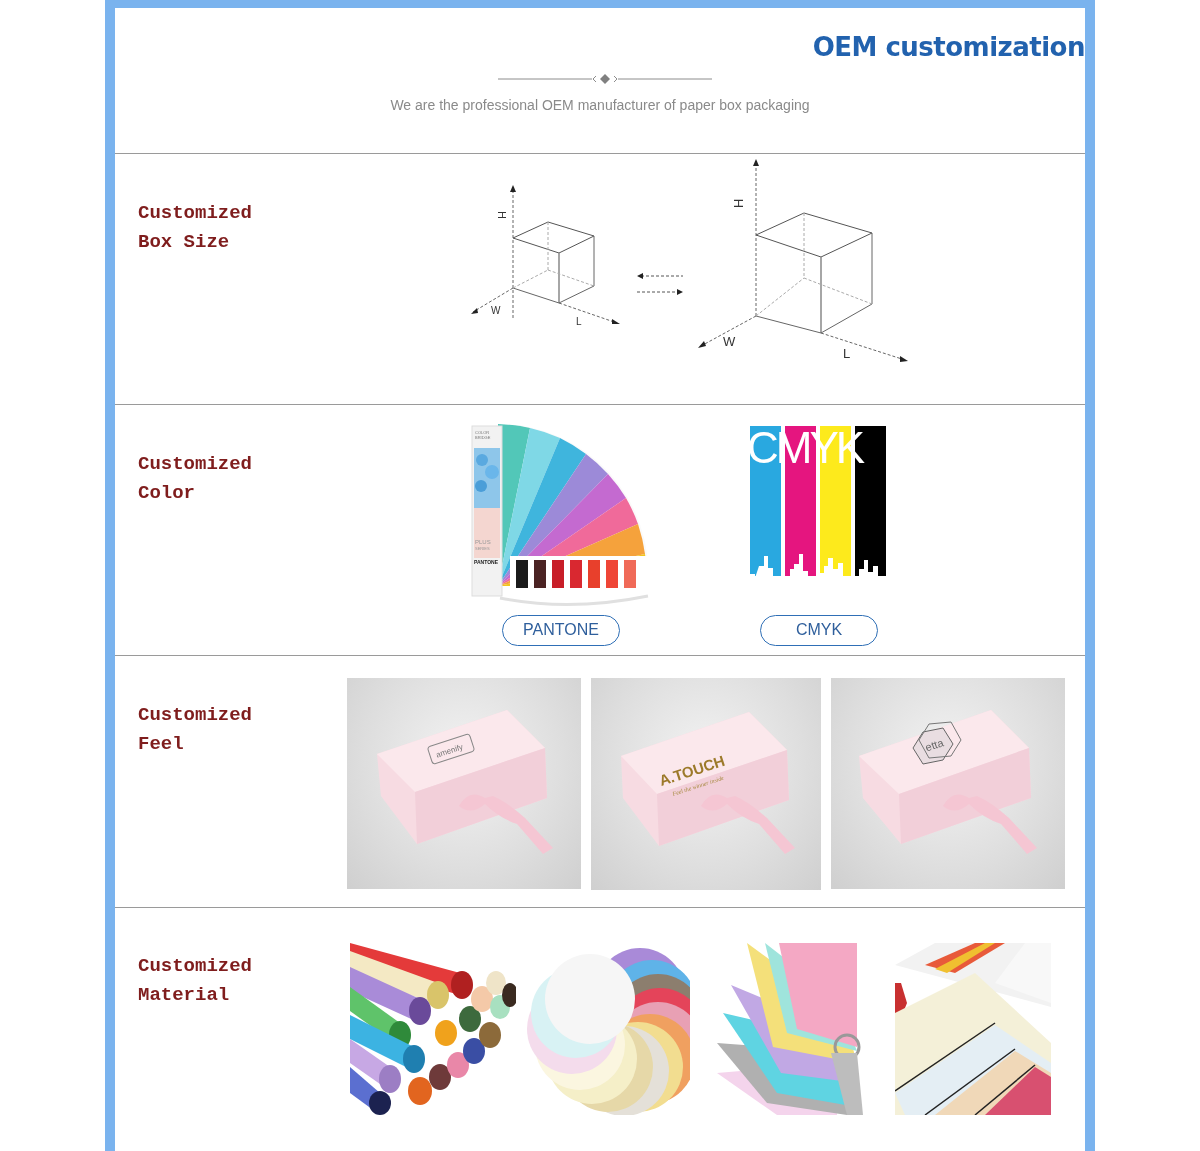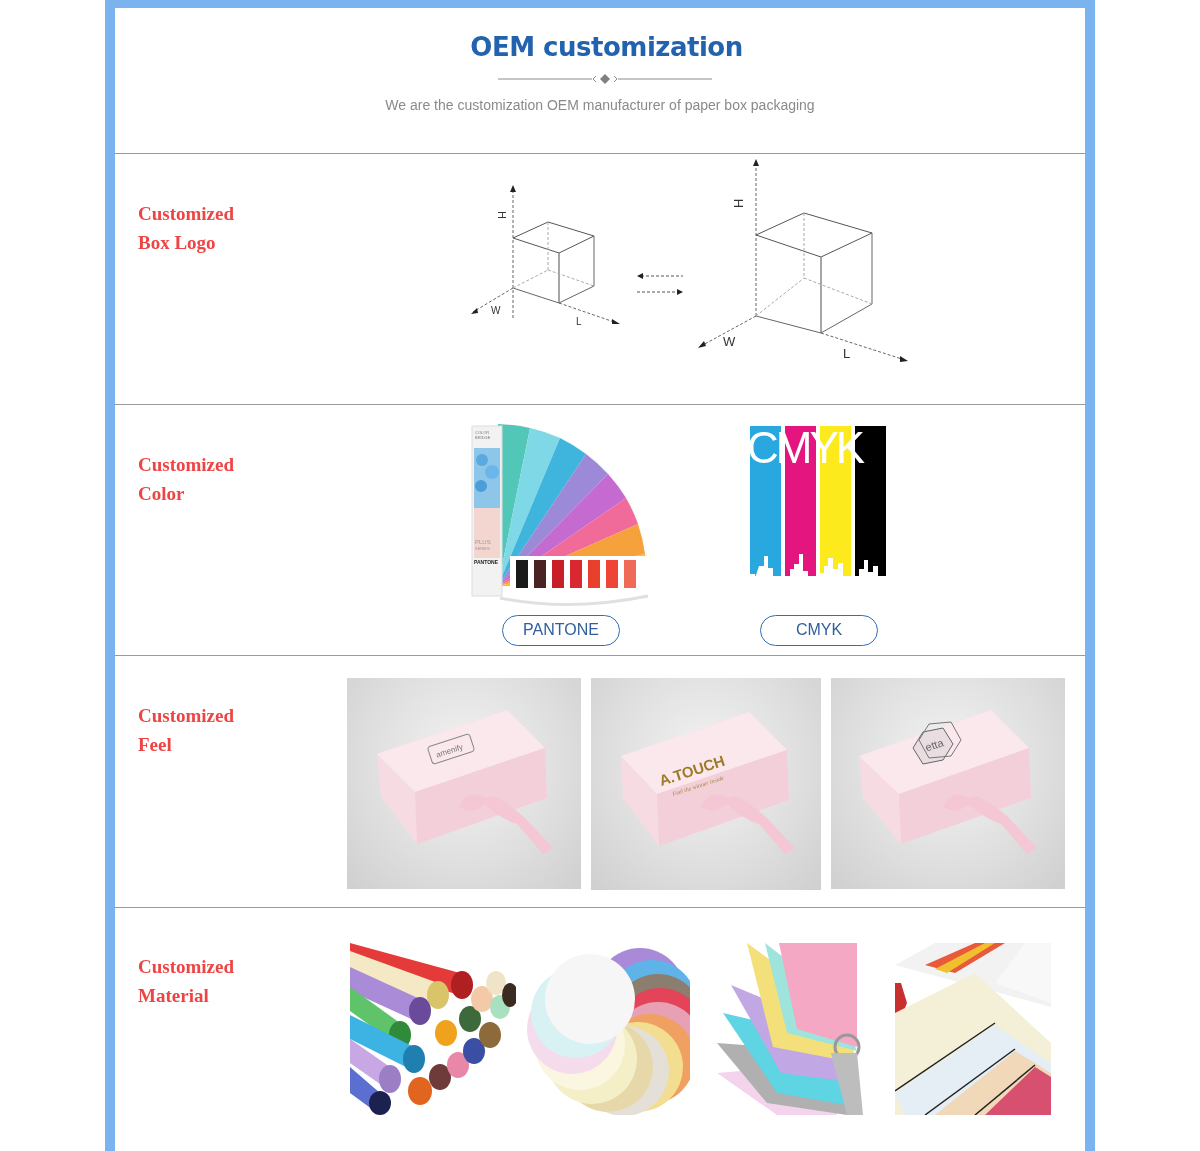--- a/index.html
+++ b/index.html
@@ -11,34 +11,34 @@
     background: #7ab3ee;
   }
   .panel {
     position: absolute; left: 115px; top: 8px; width: 970px; height: 1143px;
     background: #ffffff;
   }
 
   
   .hdr-title {
     position: absolute; left: 0; width: 100%; top: 24px;
-    text-align: center; color: #2262ae; font-weight: bold;
+    text-align: right; color: #2262ae; font-weight: bold;
     font-family: "DejaVu Sans", sans-serif; font-size: 26px; letter-spacing: -0.5px; padding-left: 13px;
   }
   .hdr-sep { position: absolute; left: 383px; top: 66px; width: 214px; height: 10px; }
   .hdr-sub {
     position: absolute; left: 0; width: 100%; top: 89px;
     text-align: center; color: #8a8a8a; font-size: 14px;
   }
 
   .divider { position: absolute; left: 0; width: 970px; height: 1px; background: #9a9a9a; }
 
   .sec-label {
-    position: absolute; left: 23px; color: #ef4444; font-weight: bold;
-    font-family: Liberation Serif, serif; font-size: 19px; line-height: 29px;
+    position: absolute; left: 23px; color: #7f1d1d; font-weight: bold;
+    font-family: Liberation Mono, monospace; font-size: 19px; line-height: 29px;
   }
 
   .abs { position: absolute; }
 
   .pill {
     position: absolute; height: 31px; width: 118px; border: 1.5px solid #2f6fb6;
     border-radius: 16px; color: #2f5f9c; font-size: 16px; text-align: center;
     line-height: 28px; background: #fff; cursor: pointer;
   }
 
@@ -55,28 +55,28 @@
 <div class="panel">
 
   <div class="hdr-title">OEM customization</div>
   <svg class="hdr-sep" viewBox="0 0 214 10">
     <line x1="0" y1="5" x2="94" y2="5" stroke="#8c8c8c" stroke-width="1"></line>
     <path d="M98 2 L95 5 L98 8" fill="none" stroke="#8c8c8c" stroke-width="1"></path>
     <path d="M107 0 L112 5 L107 10 L102 5 Z" fill="#808080"></path>
     <path d="M116 2 L119 5 L116 8" fill="none" stroke="#8c8c8c" stroke-width="1"></path>
     <line x1="120" y1="5" x2="214" y2="5" stroke="#8c8c8c" stroke-width="1"></line>
   </svg>
-  <div class="hdr-sub">We are the customization OEM manufacturer of paper box packaging</div>
+  <div class="hdr-sub">We are the professional OEM manufacturer of paper box packaging</div>
 
   <div class="divider" style="top:145px"></div>
 
   <div>
     <div class="sec-label" style="top:191px">
       <div>Customized</div>
-      <div>Box Logo</div>
+      <div>Box Size</div>
     </div>
 
     <svg class="abs" style="left:350px;top:170px;width:160px;height:150px" viewBox="0 0 160 150">
       <g fill="none" stroke="#666" stroke-width="1">
         <line x1="48" y1="140" x2="48" y2="10" stroke-dasharray="3,2"></line>
         <path d="M45 14 L48 7 L51 14 Z" fill="#222" stroke="none"></path>
         <line x1="48" y1="110" x2="8" y2="134" stroke-dasharray="3,2"></line>
         <path d="M6 136 L12 130 L13 135 Z" fill="#222" stroke="none"></path>
         <line x1="94" y1="125" x2="152" y2="145" stroke-dasharray="3,2"></line>
         <path d="M155 146 L147 141 L147 146 Z" fill="#222" stroke="none"></path>

